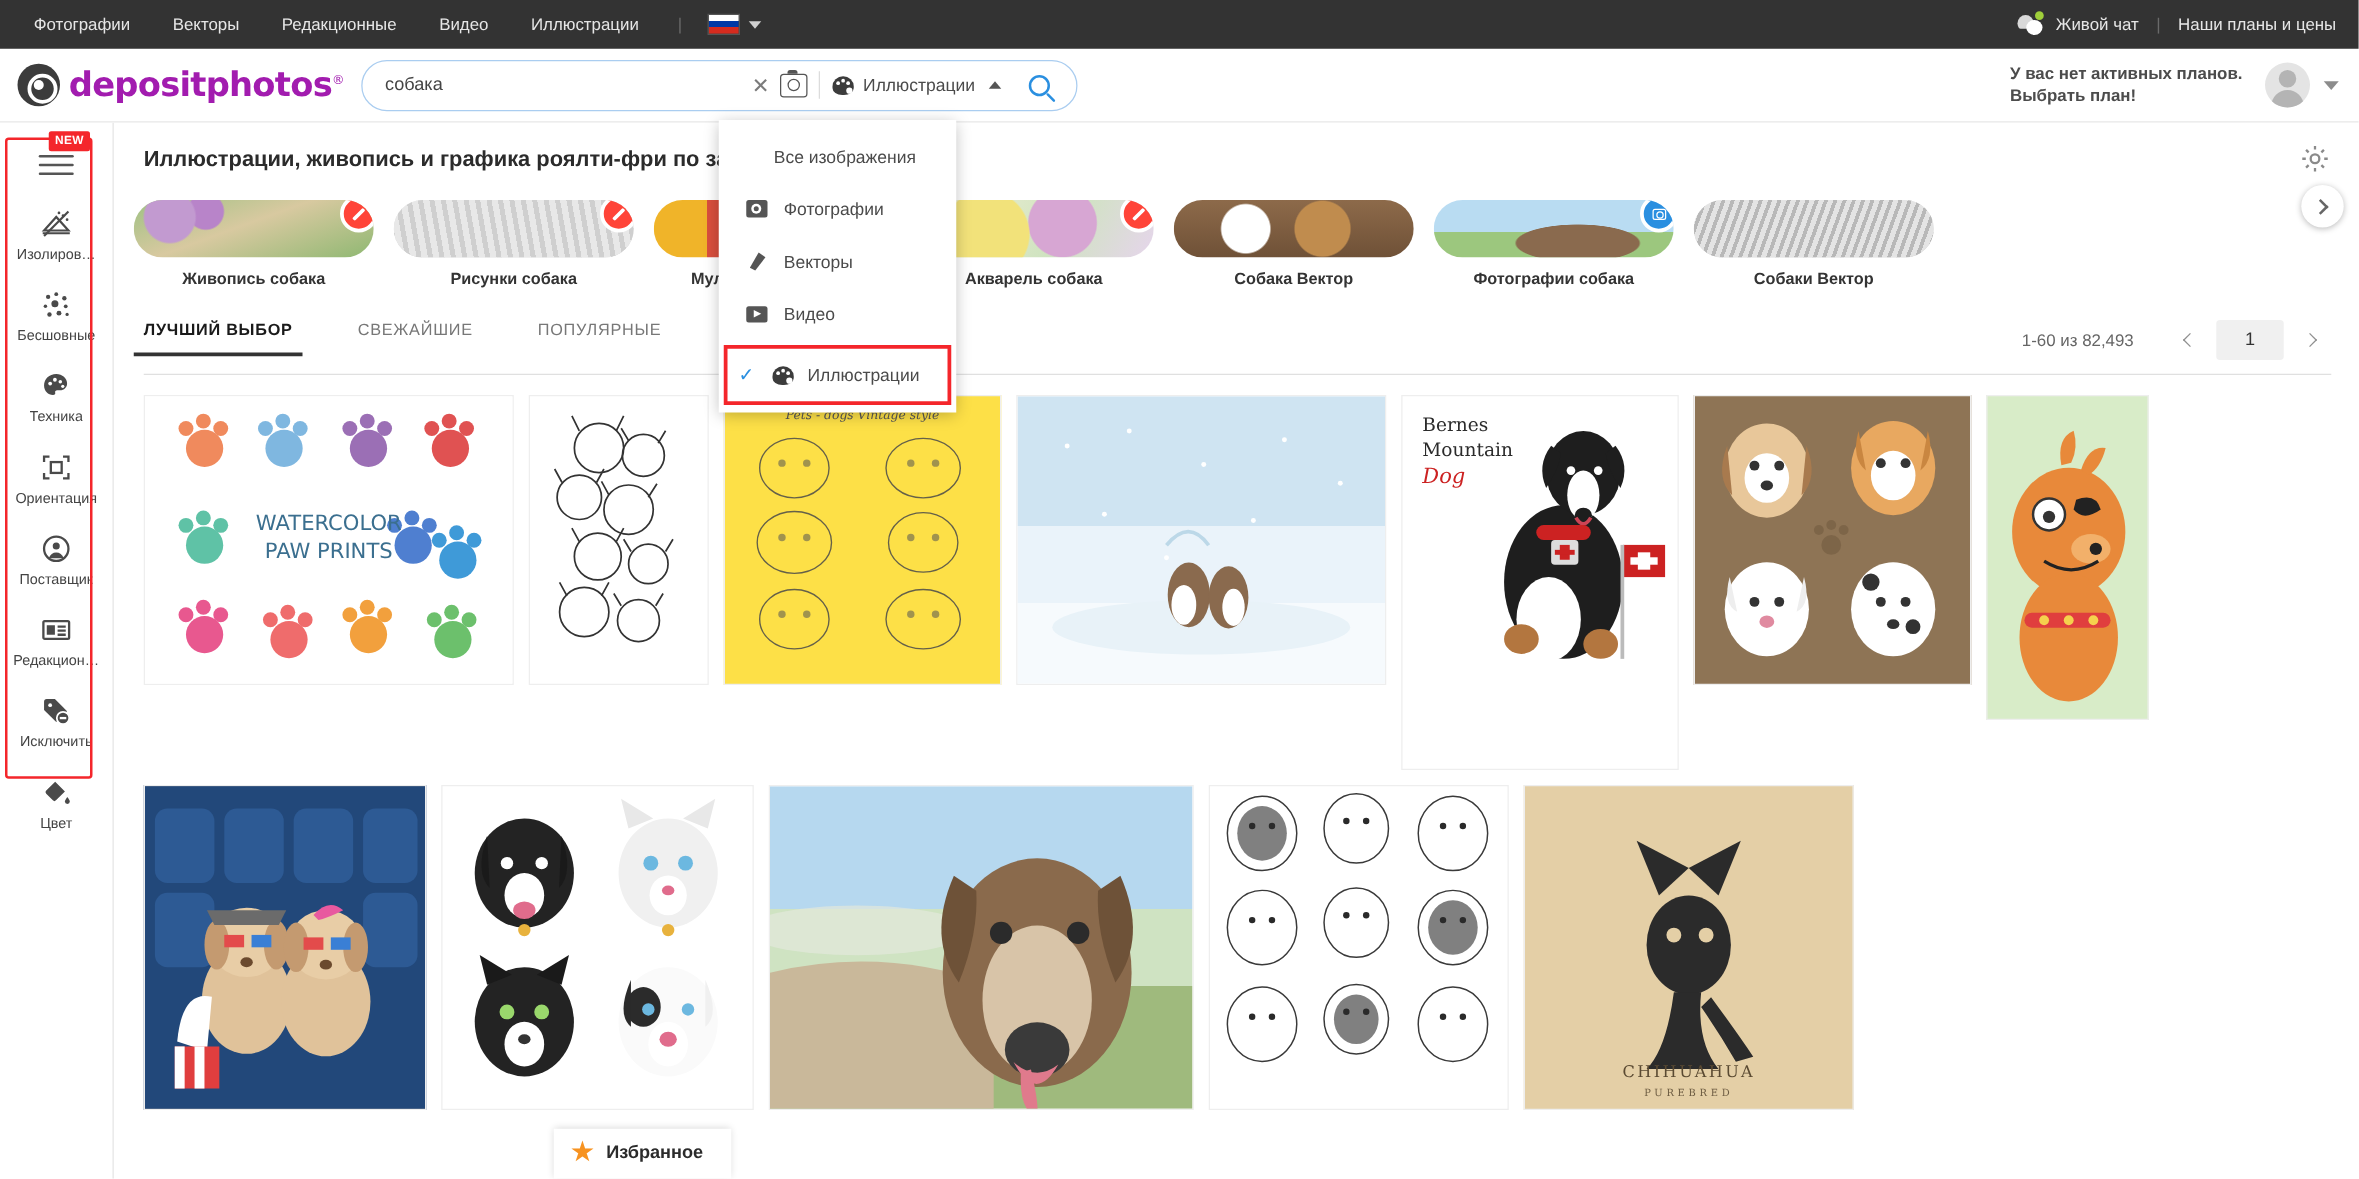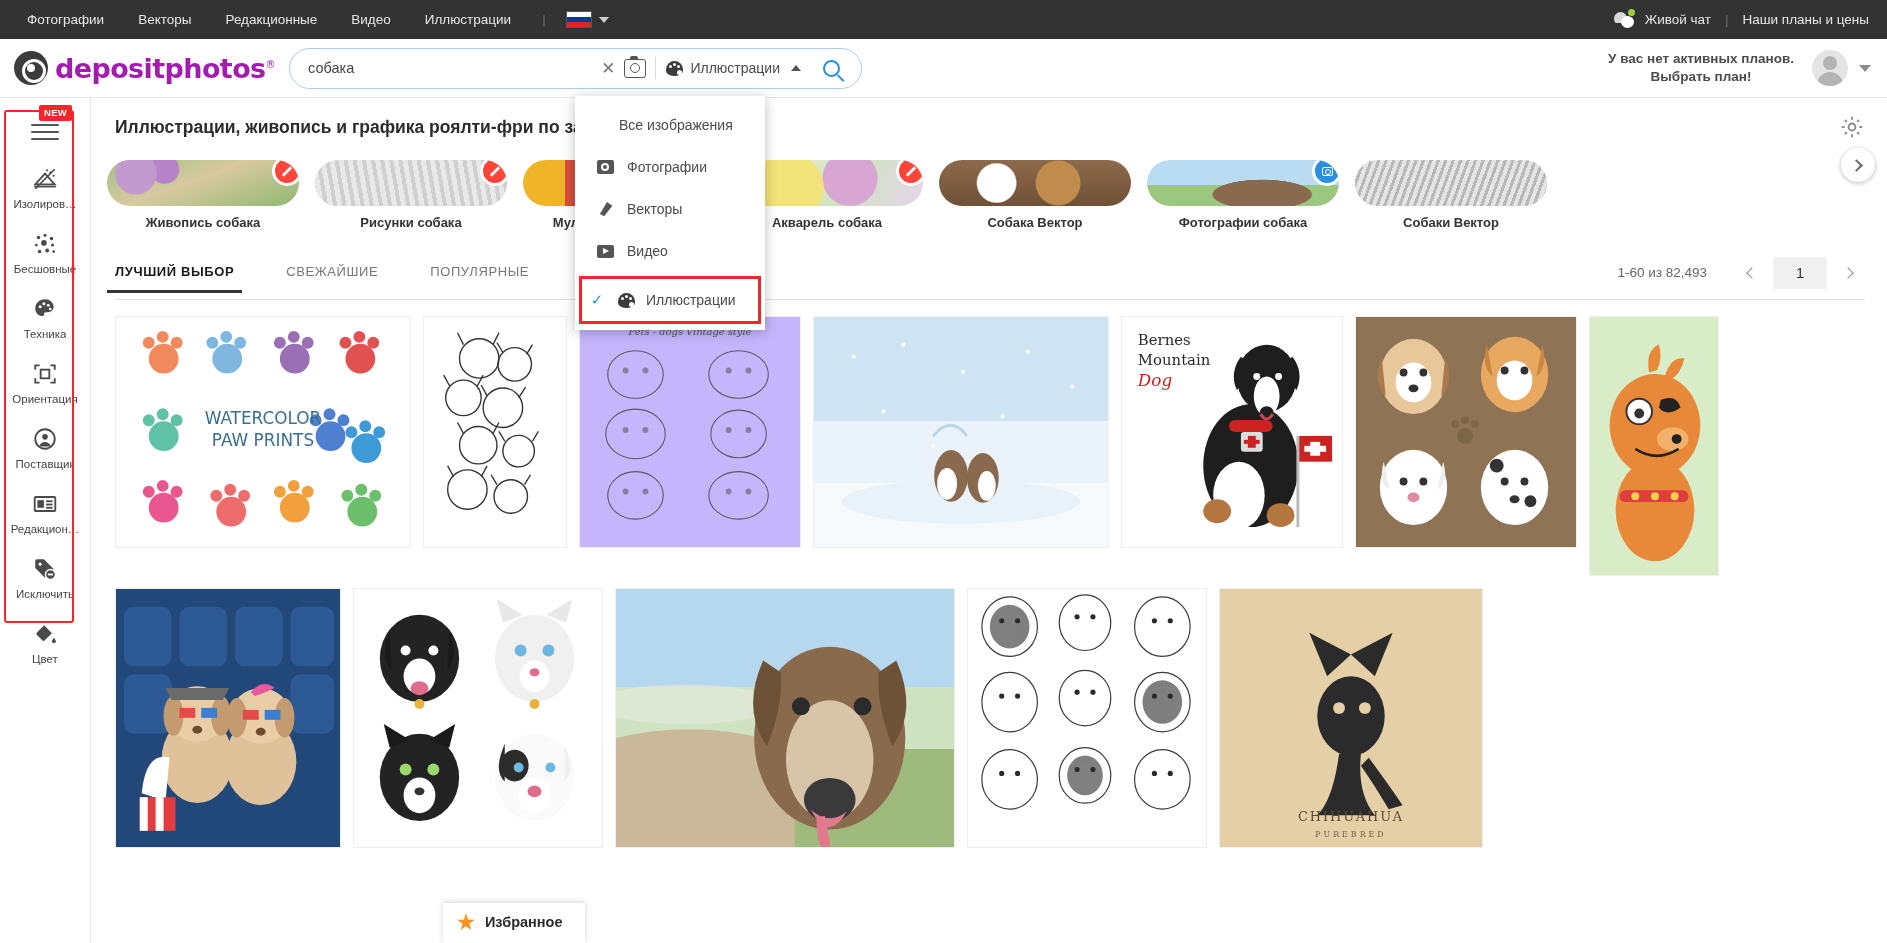--- a/index.html
+++ b/index.html
@@ -162,21 +162,21 @@
     width: 17px; height: 17px; border: 2.4px solid #2a8fe0;
     border-radius: 50%; position: relative;
   }
   .mag:after {
     content: ""; position: absolute; right: -7px; bottom: -5px;
     width: 9px; height: 2.4px; background: #2a8fe0;
     transform: rotate(45deg); border-radius: 2px;
   }
 
   .plan-note {
-    margin-left: auto; text-align: center;
+    margin-left: auto; text-align: left;
     font-size: 13.5px; color: #4c4c4c; line-height: 18px; font-weight: bold;
     cursor: pointer;
   }
   .avatar {
     width: 36px; height: 36px; border-radius: 50%;
     background: #e4e4e4; margin-left: 18px; position: relative; overflow: hidden;
     flex: none; cursor: pointer;
   }
   .avatar:before {
     content: ""; position: absolute; left: 11px; top: 6px;
@@ -277,21 +277,21 @@
     position: absolute; right: 12px; top: 8px;
     width: 34px; height: 34px; border-radius: 50%;
     background: #fff; box-shadow: 0 1px 5px rgba(0,0,0,.28);
     display: flex; align-items: center; justify-content: center; cursor: pointer;
     z-index: 4;
   }
   .chev-r { width: 9px; height: 9px; border-right: 2px solid #666; border-top: 2px solid #666; transform: rotate(45deg); margin-left: -3px; }
 
   
   .tabrow {
-    display: flex; align-items: center;
+    display: flex; align-items: flex-start;
     margin: 26px 22px 0 24px;
     border-bottom: 1px solid #e0e0e0;
     height: 44px;
   }
   .tab {
     font-size: 13px; letter-spacing: .6px; color: #777;
     padding: 0 0 13px; margin-right: 52px; cursor: pointer;
     position: relative; text-transform: uppercase;
   }
   .tab.active { color: #1a1a1a; font-weight: bold; }
@@ -747,21 +747,21 @@
             <circle cx="44" cy="175" r="20"></circle>
               <circle cx="88" cy="182" r="17"></circle>
             <path d="M40 28 l-6 -12 M70 28 l6 -12 M80 36 l-6 -10 M104 38 l6 -10"></path>
             <path d="M26 70 l-6 -11 M54 70 l6 -11 M64 80 l-6 -11 M96 82 l7 -11"></path>
             <path d="M40 118 l-6 -11 M70 118 l6 -11 M82 126 l-6 -10 M110 126 l6 -10"></path>
             <path d="M30 162 l-6 -11 M58 162 l6 -11 M74 170 l-6 -10 M102 170 l6 -10"></path>
           </g>
         </svg>
       </div>
 
-      <div class="card" style="width:222px;height:232px;background:#c4b5fd;">
+      <div class="card" style="width:222px;height:232px;background:#fde047;">
         <svg style="position:absolute;inset:0" viewBox="0 0 222 232">
           <text x="111" y="18" font-size="10" fill="#555" text-anchor="middle" font-family="DejaVu Serif" font-style="italic">Pets - dogs  Vintage style</text>
           <g fill="none" stroke="#4a4a4a" stroke-width="1.1" opacity=".85">
             <ellipse cx="56" cy="58" rx="28" ry="24"></ellipse>
               <ellipse cx="160" cy="58" rx="30" ry="24"></ellipse>
             <ellipse cx="56" cy="118" rx="30" ry="25"></ellipse>
               <ellipse cx="160" cy="118" rx="28" ry="24"></ellipse>
             <ellipse cx="56" cy="180" rx="28" ry="24"></ellipse>
               <ellipse cx="160" cy="180" rx="30" ry="24"></ellipse>
           </g>
@@ -801,21 +801,21 @@
               <ellipse cx="170" cy="162" rx="16" ry="25"></ellipse>
           </g>
           <g fill="#fff">
             <ellipse cx="134" cy="168" rx="10" ry="16"></ellipse>
               <ellipse cx="174" cy="170" rx="9" ry="15"></ellipse>
           </g>
           <path d="M120 120 q18 -22 34 0" stroke="#bcd8e8" stroke-width="3" fill="none"></path>
         </svg>
       </div>
 
-      <div class="card" style="width:222px;height:232px;">
+      <div class="card" style="width:222px;height:300px;">
         <svg style="position:absolute;inset:0" viewBox="0 0 222 232">
           <text x="16" y="28" font-size="15" fill="#2b2b2b" font-family="DejaVu Serif">Bernes</text>
           <text x="16" y="48" font-size="15" fill="#2b2b2b" font-family="DejaVu Serif">Mountain</text>
           <text x="16" y="70" font-size="17" fill="#cc2222" font-family="DejaVu Serif" font-style="italic">Dog</text>
           <g>
             <ellipse cx="130" cy="150" rx="48" ry="62" fill="#1e1e1e"></ellipse>
             <ellipse cx="118" cy="180" rx="26" ry="34" fill="#ffffff"></ellipse>
             <ellipse cx="146" cy="62" rx="30" ry="34" fill="#1e1e1e"></ellipse>
             <ellipse cx="146" cy="80" rx="13" ry="20" fill="#ffffff"></ellipse>
             <ellipse cx="146" cy="96" rx="7" ry="6" fill="#1e1e1e"></ellipse>

